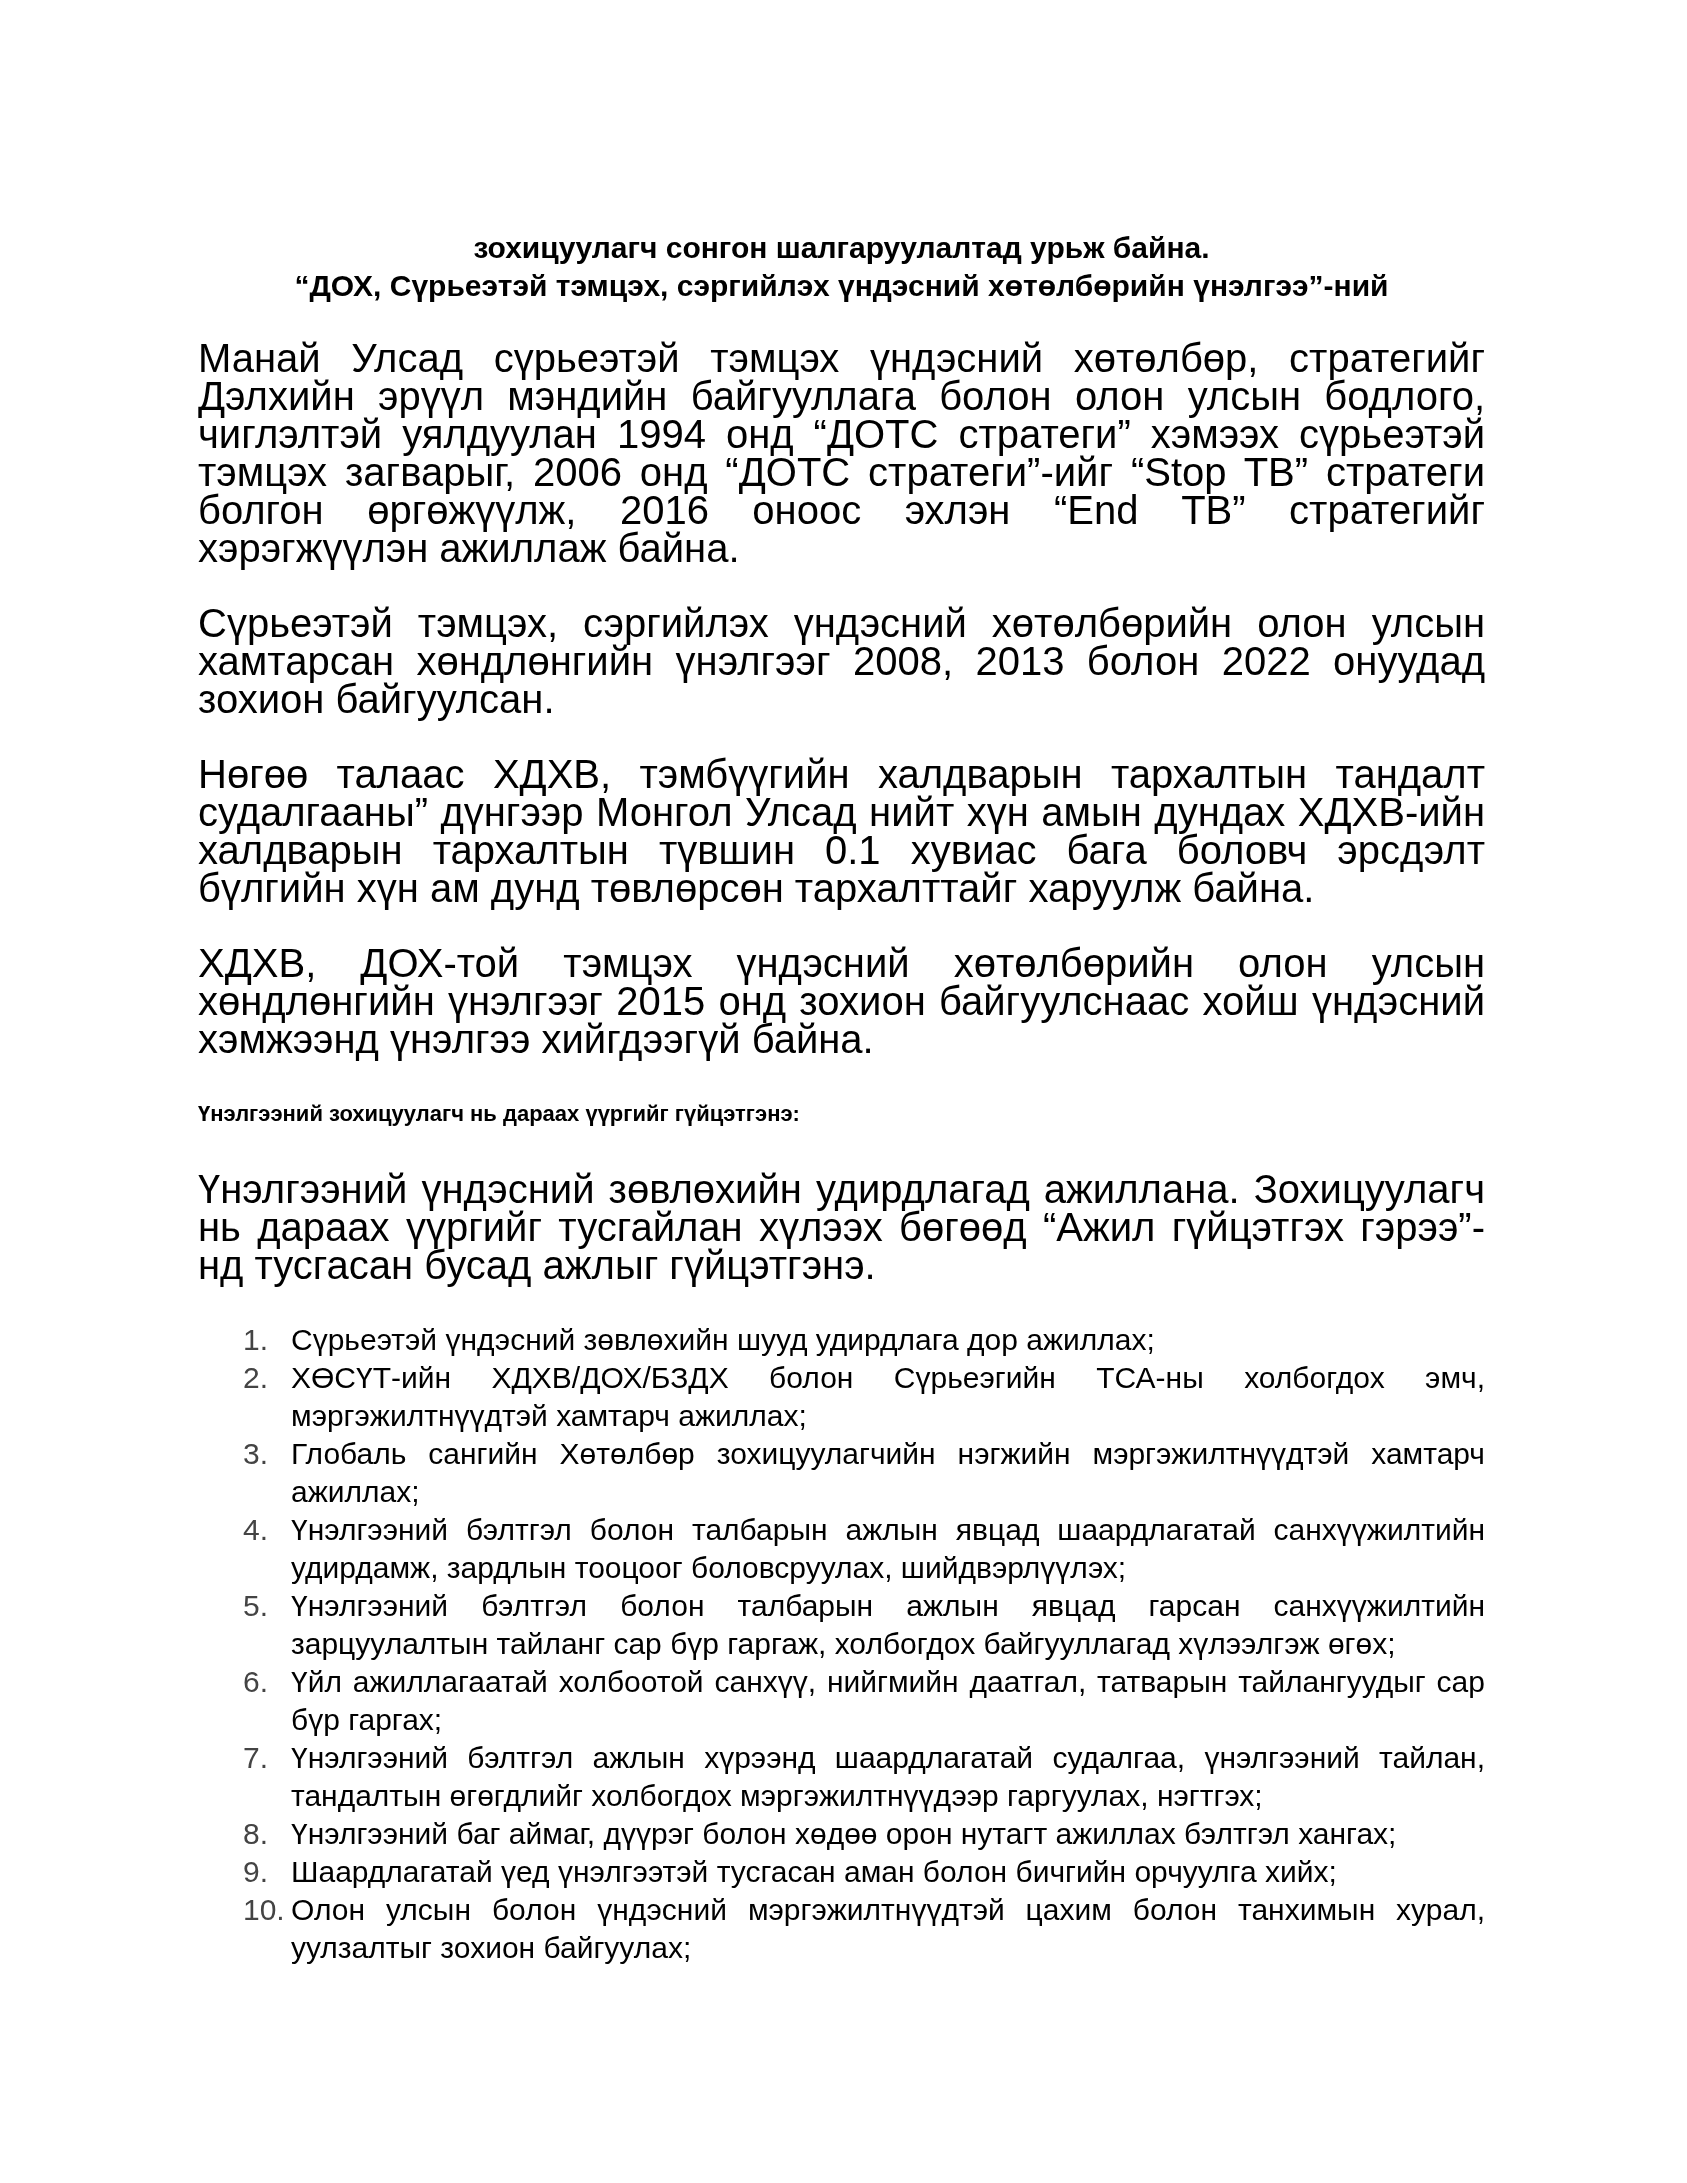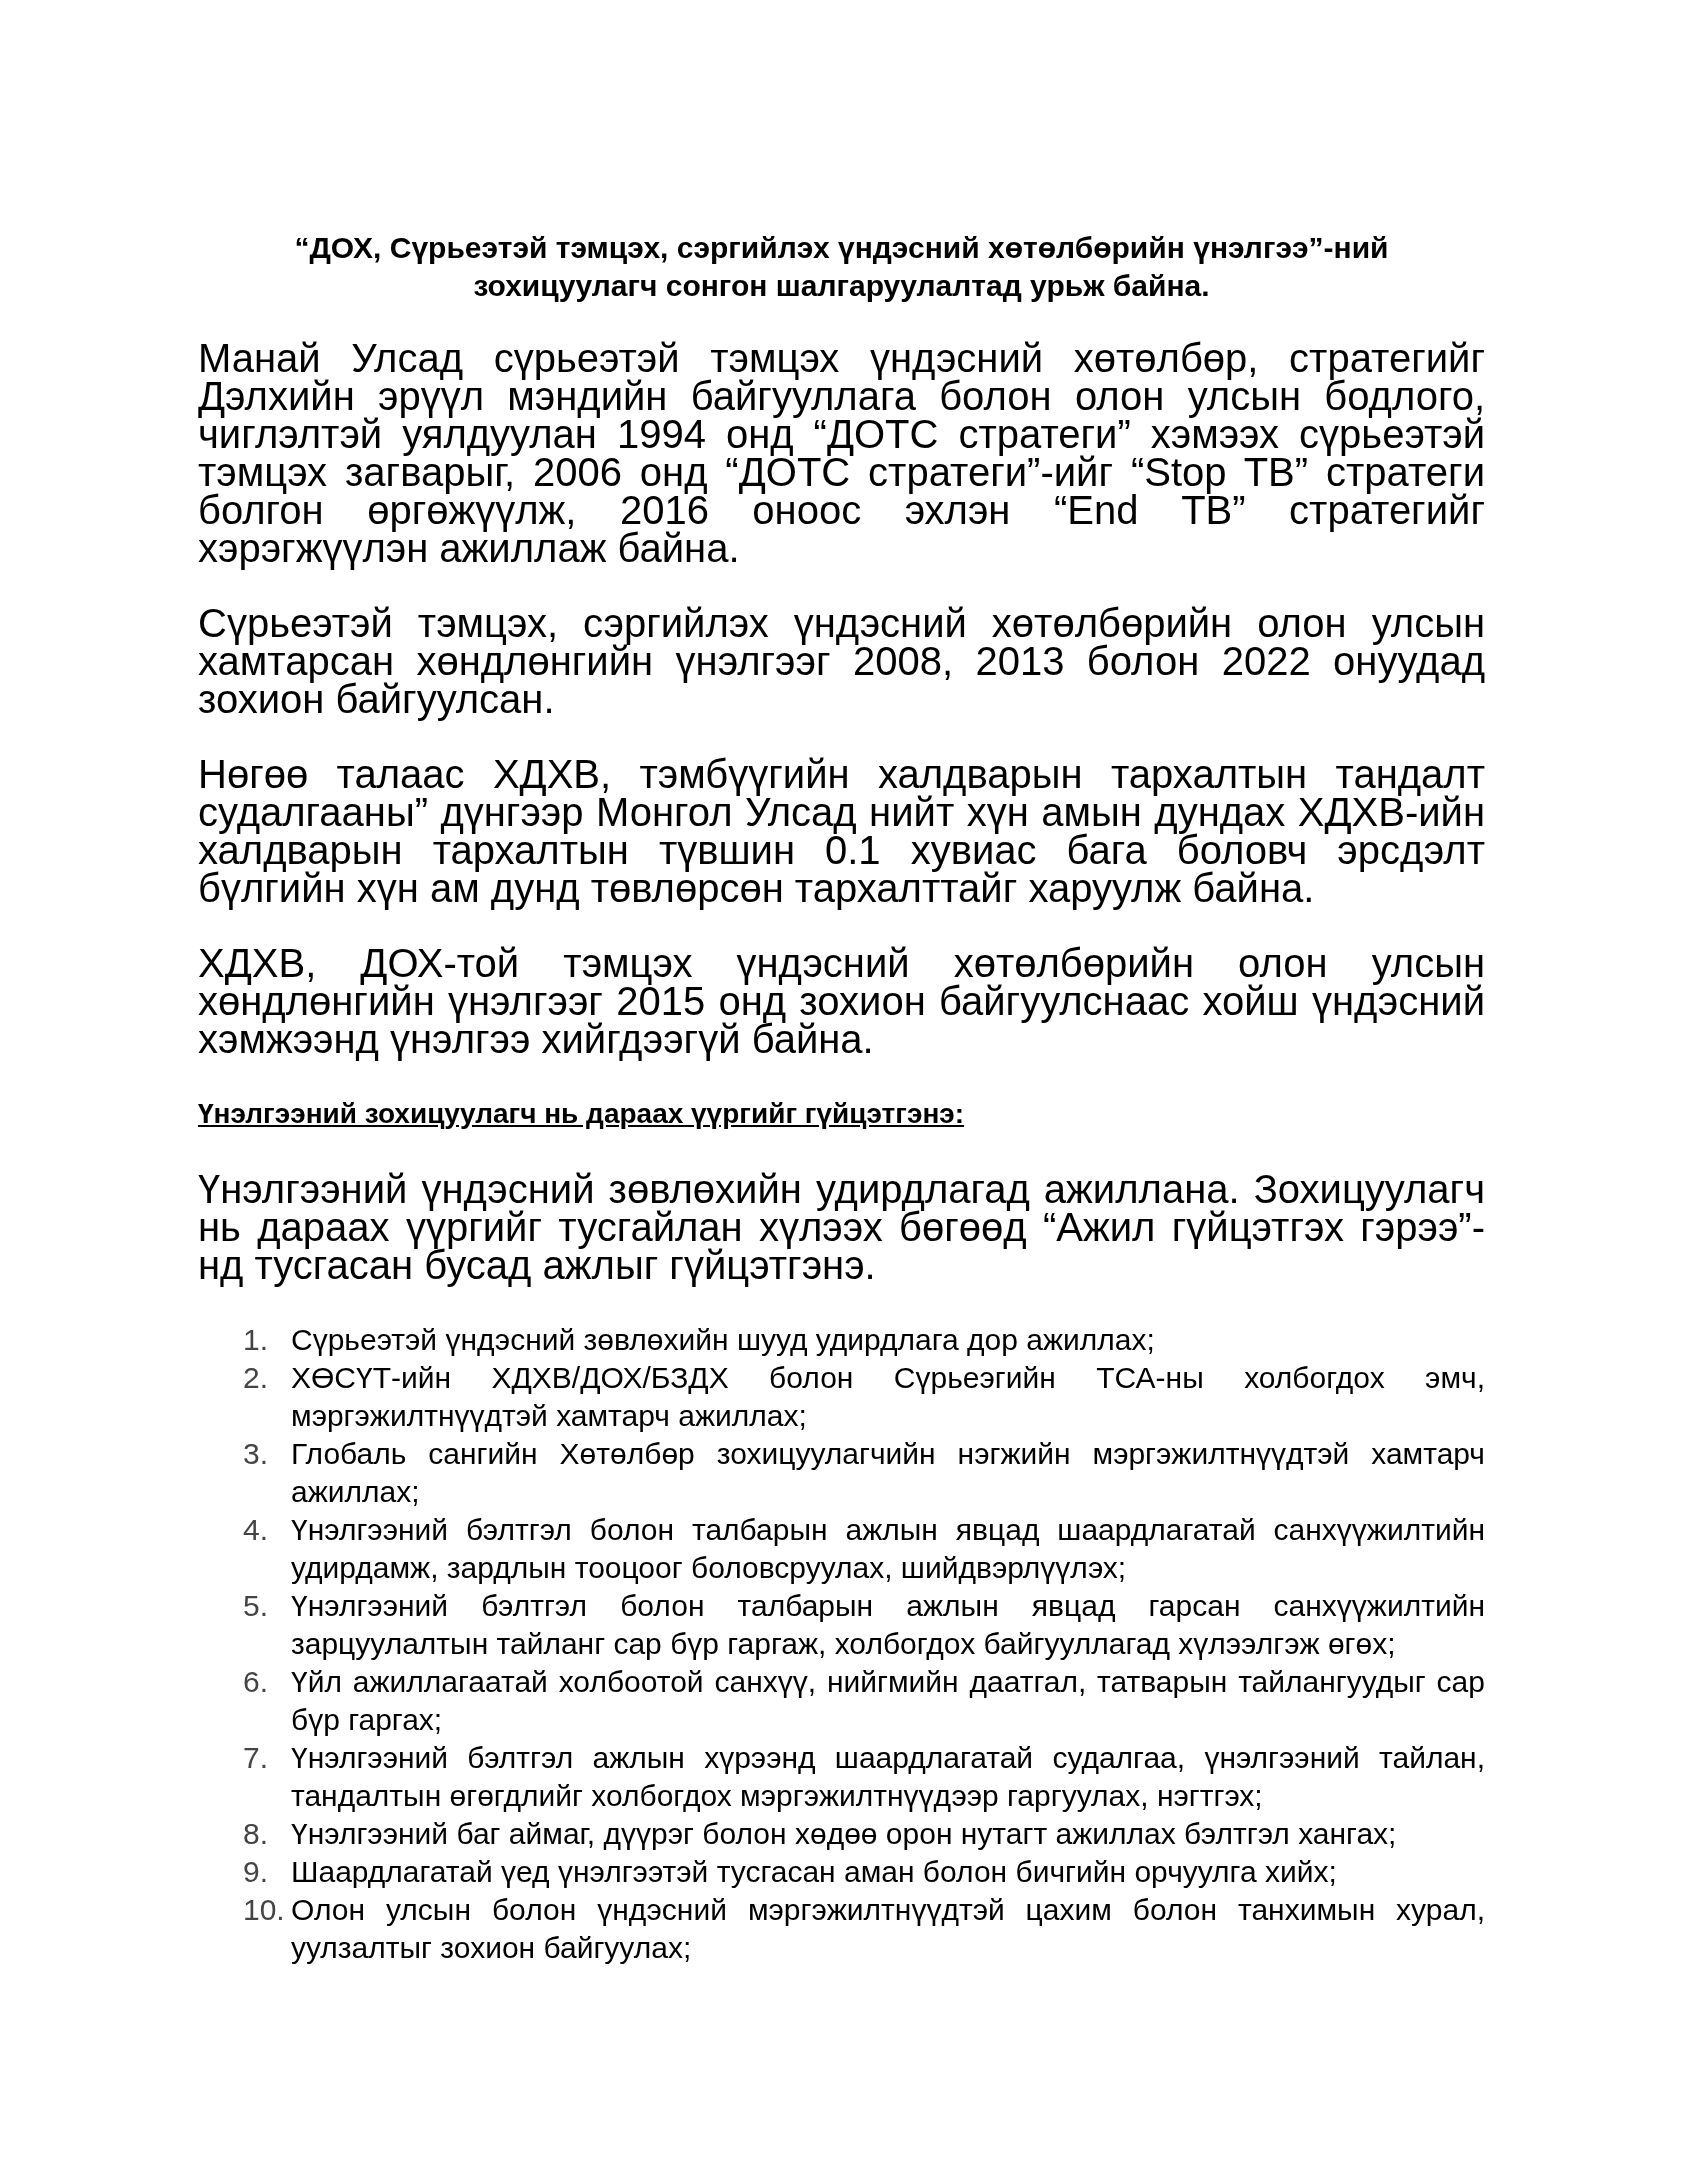--- a/index.html
+++ b/index.html
@@ -31,24 +31,23 @@
     }
     .title span { display: block; }
     .para {
       font-size: 40px;
       line-height: 38px;
       text-align: justify;
       margin: 0 0 37px 0;
     }
     .subheading {
       font-weight: bold;
-      font-size: 28px;
+      font-size: 22px;
       line-height: 38px;
       margin: 0 0 37px 0;
-      text-decoration: underline;
     }
     .duties {
       list-style: none;
       margin: 0;
       padding: 0 0 0 93px;
     }
     .duty {
       position: relative;
       font-size: 30px;
       line-height: 38px;
@@ -63,22 +62,22 @@
       color: #444444;
       width: 46px;
     }
   </style>
 </head>
 <body>
 
 <div class="page">
 
   <h1 class="title">
+    <span>зохицуулагч сонгон шалгаруулалтад урьж байна.</span>
     <span>“ДОХ, Сүрьеэтэй тэмцэх, сэргийлэх үндэсний хөтөлбөрийн үнэлгээ”-ний</span>
-    <span>зохицуулагч сонгон шалгаруулалтад урьж байна.</span>
   </h1>
 
   <p class="para">Манай Улсад сүрьеэтэй тэмцэх үндэсний хөтөлбөр, стратегийг Дэлхийн эрүүл мэндийн байгууллага болон олон улсын бодлого, чиглэлтэй уялдуулан 1994 онд “ДОТС стратеги” хэмээх сүрьеэтэй тэмцэх загварыг, 2006 онд “ДОТС стратеги”-ийг “Stop TB” стратеги болгон өргөжүүлж, 2016 оноос эхлэн “End TB” стратегийг хэрэгжүүлэн ажиллаж байна.</p>
   <p class="para">Сүрьеэтэй тэмцэх, сэргийлэх үндэсний хөтөлбөрийн олон улсын хамтарсан хөндлөнгийн үнэлгээг 2008, 2013 болон 2022 онуудад зохион байгуулсан.</p>
   <p class="para">Нөгөө талаас ХДХВ, тэмбүүгийн халдварын тархалтын тандалт судалгааны” дүнгээр Монгол Улсад нийт хүн амын дундах ХДХВ-ийн халдварын тархалтын түвшин 0.1 хувиас бага боловч эрсдэлт бүлгийн хүн ам дунд төвлөрсөн тархалттайг харуулж байна.</p>
   <p class="para">ХДХВ, ДОХ-той тэмцэх үндэсний хөтөлбөрийн олон улсын хөндлөнгийн үнэлгээг 2015 онд зохион байгуулснаас хойш үндэсний хэмжээнд үнэлгээ хийгдээгүй байна.</p>
 
   <p class="subheading">Үнэлгээний зохицуулагч нь дараах үүргийг гүйцэтгэнэ:</p>
 
   <p class="para">Үнэлгээний үндэсний зөвлөхийн удирдлагад ажиллана. Зохицуулагч нь дараах үүргийг тусгайлан хүлээх бөгөөд “Ажил гүйцэтгэх гэрээ”-нд тусгасан бусад ажлыг гүйцэтгэнэ.</p>

